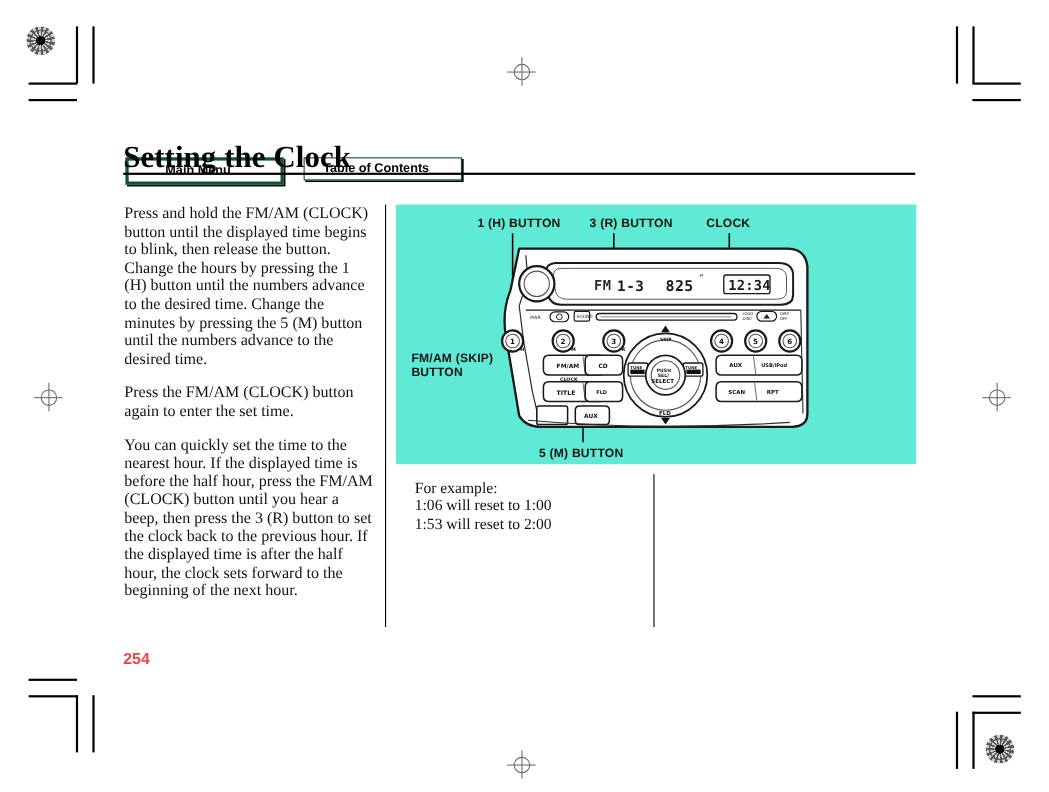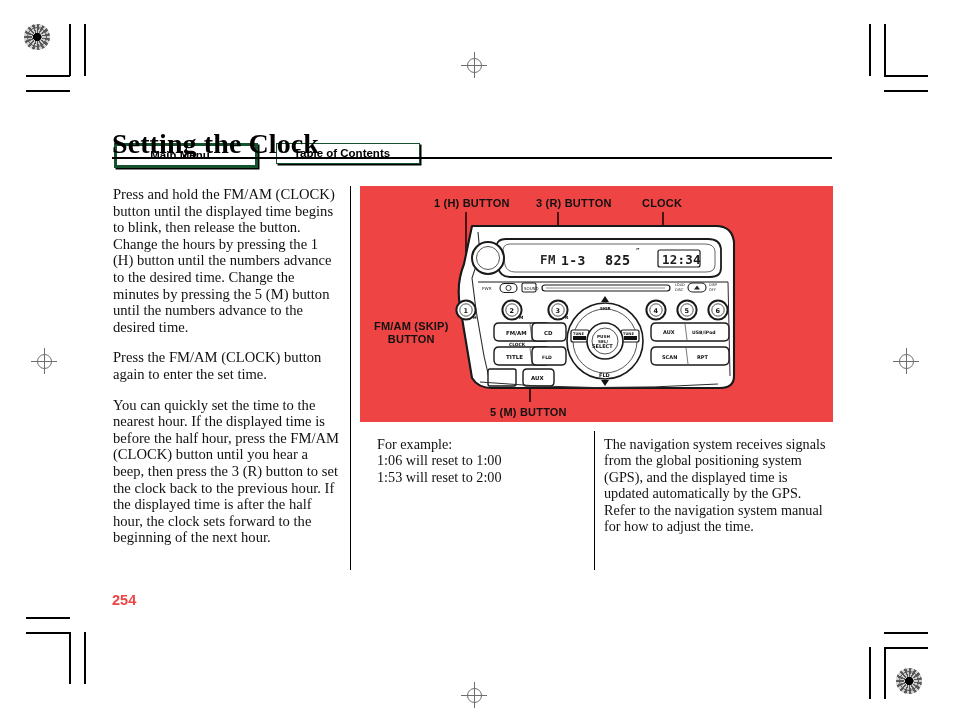--- a/index.html
+++ b/index.html
@@ -57,22 +57,21 @@
   }
   .col-left .ital{font-style:italic;font-size:13.6px;display:block;line-height:16px;}
   .col-left p{margin:0 0 14px 0;}
 
   
   .vrule{position:absolute;width:1.2px;background:#000;}
 
   
   .figure{
     position:absolute;left:360px;top:186px;width:473px;height:236px;
-    background:#ef4444;
-    text-align:center;
+    background:#5eead4;
   }
   .fig-label{
     position:absolute;font-family:"Liberation Sans", sans-serif;
     font-size:11px;font-weight:bold;color:#111;letter-spacing:.2px;white-space:nowrap;
   }
 
   
   .ex-block{
     position:absolute;left:377px;top:436px;width:215px;
     font-size:14.2px;line-height:16.4px;color:#111;
@@ -333,18 +332,17 @@
     </svg>
   </div>
 
   <div class="ex-block">
     <div>For example:</div>
     <div>1:06 will reset to 1:00</div>
     <div>1:53 will reset to 2:00</div>
   </div>
 
   <div class="nav-block">
-    <span>The navigation system receives signals from the global positioning system (GPS), and the displayed time is updated automatically by the GPS. Refer to the navigation system manual for how to adjust the time.</span>
   </div>
 
   <div class="pageno">254</div>
 
 </div>
 
 </body></html>

